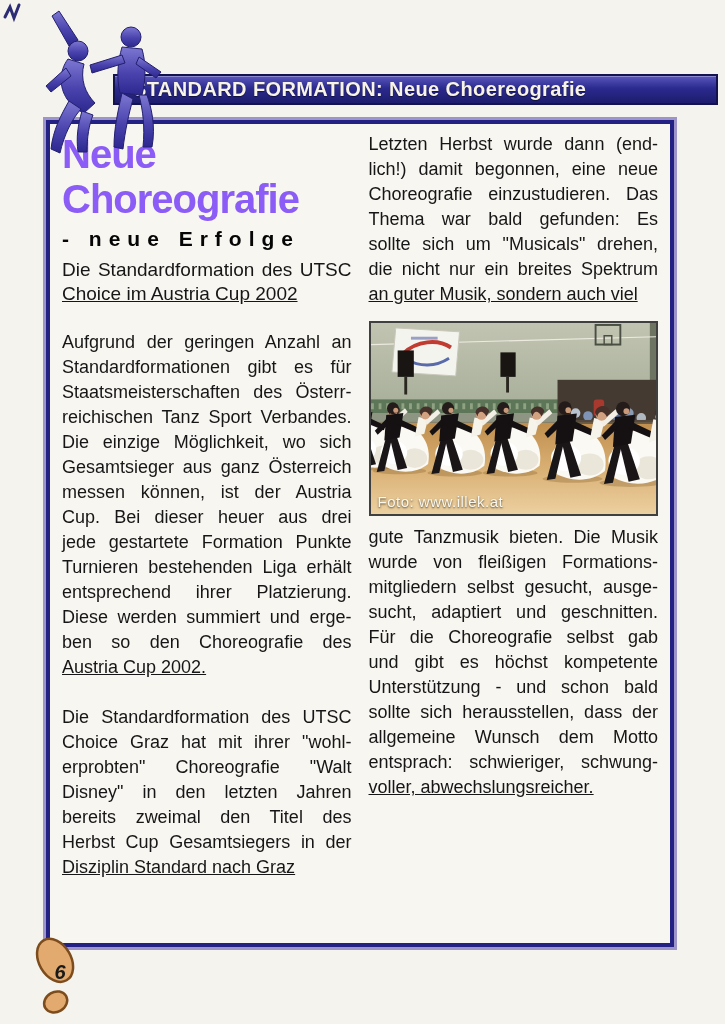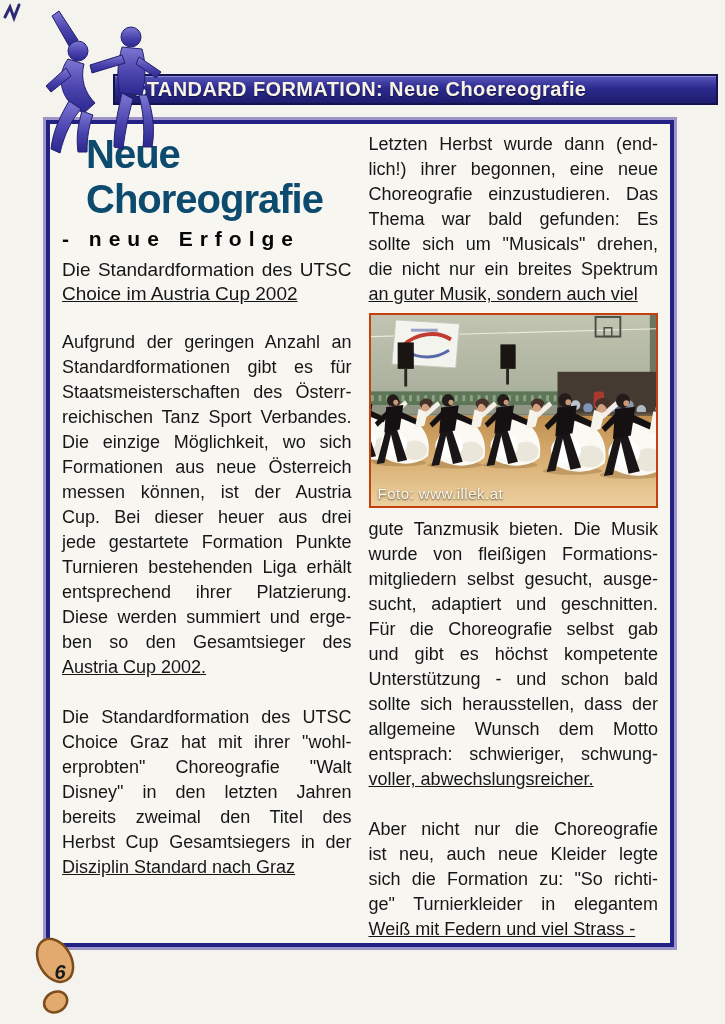--- a/index.html
+++ b/index.html
@@ -36,32 +36,32 @@
     position:absolute; left:46px; top:120px; width:628px; height:827px;
     background:#f8f6f1;
     border:4px solid #232184;
     outline:3px solid #9d95ca;
     padding:8px 12px 0 12px;
     display:flex; gap:17px;
     z-index:2;
   }
   .col { width:50%; }
 
-  .title-line { font-size:40px; line-height:45px; font-weight:bold; color:#0c4a6e; letter-spacing:-1px;margin-left:24px; }
+  .title-line { font-size:40px; line-height:45px; font-weight:bold; color:#8b5cf6; letter-spacing:-1px; }
   .title-emph { font-size:21px; line-height:34px; font-weight:bold; color:#050505; letter-spacing:7px; white-space:nowrap; }
   .lead { font-size:19px; line-height:24px; margin:2px 0 24px 0; color:#161616; }
 
   .para { font-size:18px; line-height:25px; margin:0 0 25px 0; color:#161616; }
   .tline { text-align:justify; text-align-last:justify; }
   .para .tline:last-child, .lead .tline:last-child { text-align-last:left;text-decoration:underline; }
 
   
   .photo {
     position:relative; width:100%; height:195px; margin:4px 0 9px 0;
-    border:2px solid #c2410c; background:#b9bfac;
+    border:2px solid #404040; background:#b9bfac;
   }
   .photo svg { display:block; width:100%; height:100%; }
   .photo-caption {
     position:absolute; left:7px; bottom:4px;
     color:#faf8ef; font-size:15px; letter-spacing:.5px;
     text-shadow:0 1px 2px rgba(40,30,10,.8);
   }
 
   
   .footprint { position:absolute; left:14px; top:936px; width:88px; height:84px; z-index:2; }
@@ -112,45 +112,45 @@
     <div class="lead">
         <div class="tline">Die Standardformation des UTSC</div>
         <div class="tline">Choice im Austria Cup 2002</div>
       </div>
     <div class="para">
         <div class="tline">Aufgrund der geringen Anzahl an</div>
         <div class="tline">Standardformationen gibt es für</div>
         <div class="tline">Staatsmeisterschaften des Österr-</div>
         <div class="tline">reichischen Tanz Sport Verbandes.</div>
         <div class="tline">Die einzige Möglichkeit, wo sich</div>
-        <div class="tline">Formationen aus neue Österreich</div>
+        <div class="tline">Gesamtsieger aus ganz Österreich</div>
         <div class="tline">messen können, ist der Austria</div>
         <div class="tline">Cup. Bei dieser heuer aus drei</div>
         <div class="tline">jede gestartete Formation Punkte</div>
         <div class="tline">Turnieren bestehenden Liga erhält</div>
         <div class="tline">entsprechend ihrer Platzierung.</div>
         <div class="tline">Diese werden summiert und erge-</div>
-        <div class="tline">ben so den Gesamtsieger des</div>
+        <div class="tline">ben so den Choreografie des</div>
         <div class="tline">Austria Cup 2002.</div>
       </div>
     <div class="para">
         <div class="tline">Die Standardformation des UTSC</div>
         <div class="tline">Choice Graz hat mit ihrer "wohl-</div>
         <div class="tline">erprobten" Choreografie "Walt</div>
         <div class="tline">Disney" in den letzten Jahren</div>
         <div class="tline">bereits zweimal den Titel des</div>
         <div class="tline">Herbst Cup Gesamtsiegers in der</div>
         <div class="tline">Disziplin Standard nach Graz</div>
       </div>
   </div>
 
   <div class="col">
-    <div class="para" style="margin-bottom:6px">
+    <div class="para" style="margin-bottom:14px">
         <div class="tline">Letzten Herbst wurde dann (end-</div>
-        <div class="tline">lich!) ihrer begonnen, eine neue</div>
+        <div class="tline">lich!) damit begonnen, eine neue</div>
         <div class="tline">Choreografie einzustudieren. Das</div>
         <div class="tline">Thema war bald gefunden: Es</div>
         <div class="tline">sollte sich um "Musicals" drehen,</div>
         <div class="tline">die nicht nur ein breites Spektrum</div>
         <div class="tline">an guter Musik, sondern auch viel</div>
       </div>
 
     <div class="photo">
       <svg viewBox="0 0 300 195" preserveAspectRatio="none">
         <defs>
@@ -232,27 +232,20 @@
         <div class="tline">mitgliedern selbst gesucht, ausge-</div>
         <div class="tline">sucht, adaptiert und geschnitten.</div>
         <div class="tline">Für die Choreografie selbst gab</div>
         <div class="tline">und gibt es höchst kompetente</div>
         <div class="tline">Unterstützung - und schon bald</div>
         <div class="tline">sollte sich herausstellen, dass der</div>
         <div class="tline">allgemeine Wunsch dem Motto</div>
         <div class="tline">entsprach: schwieriger, schwung-</div>
         <div class="tline">voller, abwechslungsreicher.</div>
       </div>
-    <div class="para">
-        <div class="tline">Aber nicht nur die Choreografie</div>
-        <div class="tline">ist neu, auch neue Kleider legte</div>
-        <div class="tline">sich die Formation zu: "So richti-</div>
-        <div class="tline">ge" Turnierkleider in elegantem</div>
-        <div class="tline">Weiß mit Federn und viel Strass -</div>
-      </div>
   </div>
 </div>
 
 <svg class="footprint" viewBox="0 0 88 84">
   <g transform="rotate(-36 44 42)" fill="#e3aa6f" stroke="#7c4c1d" stroke-width="2.5">
     <ellipse cx="52" cy="26" rx="16" ry="23" transform="rotate(6 52 26)"></ellipse>
     <ellipse cx="28" cy="60" rx="12" ry="10" transform="rotate(6 28 60)"></ellipse>
   </g>
   <text x="46" y="43" font-size="20" font-weight="bold" font-style="italic" fill="#191919" font-family="Liberation Sans, sans-serif" text-anchor="middle">6</text>
 </svg>

